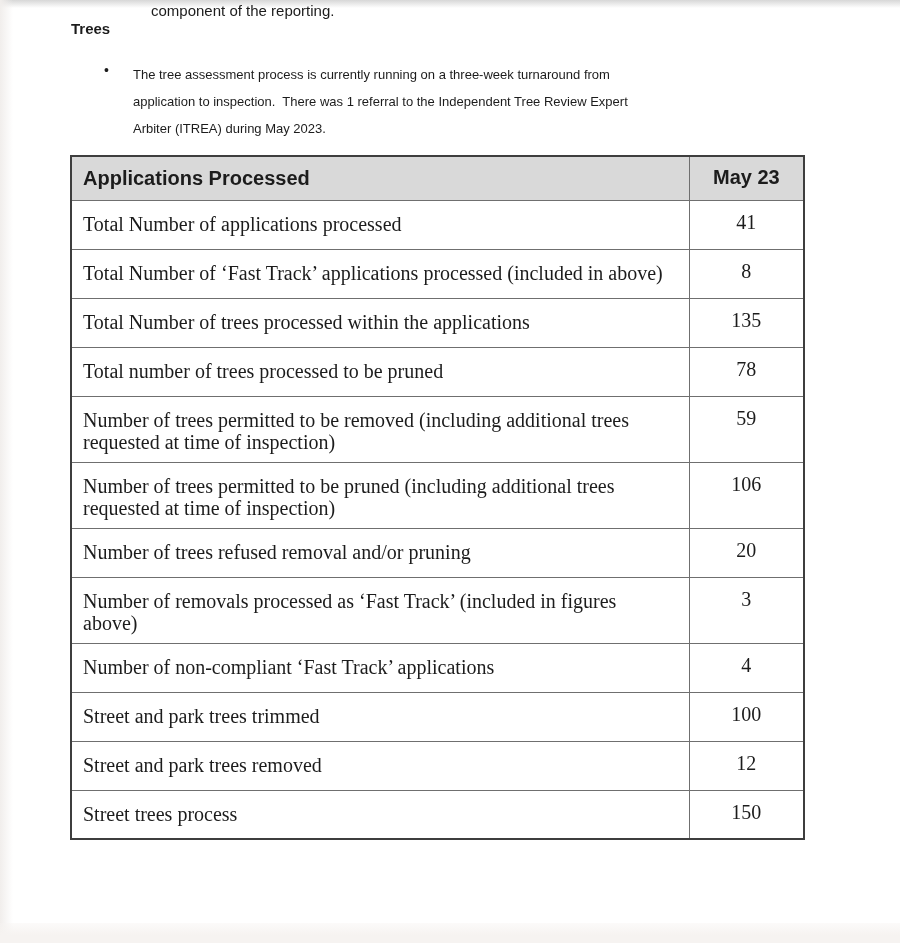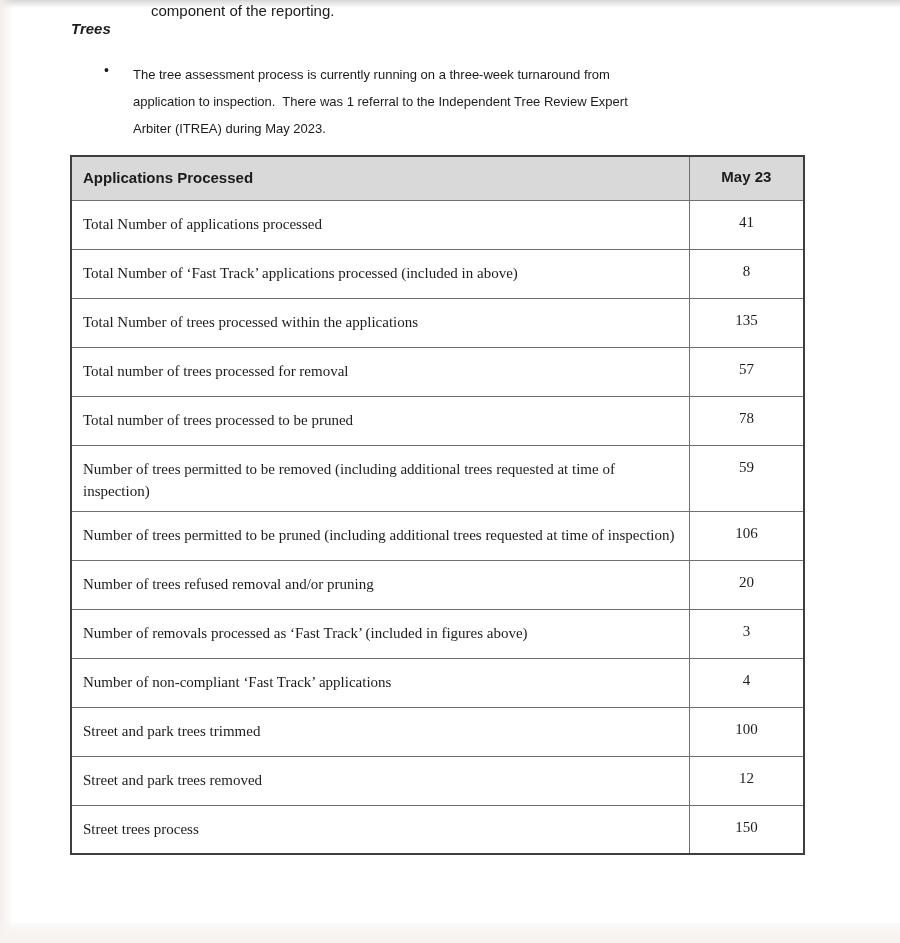--- a/index.html
+++ b/index.html
@@ -25,41 +25,41 @@
     position: absolute; left: 0; bottom: 0; width: 100%; height: 20px;
     background: linear-gradient(180deg, rgba(247,244,242,0.4) 0%, #f6f3f1 60%);
     pointer-events: none;
   }
   .intro-line {
     position: absolute; left: 120px; top: 1px;
     font-size: 15px; line-height: 19px; margin-left: 31px;
   }
   .section-heading {
     position: absolute; left: 71px; top: 19px;
-    font-size: 15px; font-weight: bold; line-height: 19px; font-style: italic;
+    font-size: 15px; font-weight: bold; line-height: 19px;
   }
   .bullet {
     position: absolute; left: 104px; top: 61px;
     display: flex;
   }
   .bullet-dot {
     width: 29px; font-size: 14px; line-height: 19.5px;
     flex: 0 0 29px;
   }
   .bullet-text {
     width: 705px;
     font-size: 13px; line-height: 27px;
     white-space: pre-wrap;
   }
   table.apps-table {
     position: absolute; left: 70px; top: 155px;
     width: 735px;
     border-collapse: collapse;
     border: 2px solid #3e3e3e;
-    font-size: 15px;
+    font-size: 20px;
   }
   .apps-table th, .apps-table td {
     border: 1px solid #6f6f6f;
     vertical-align: top;
   }
   .apps-table thead tr { height: 44px; }
   .apps-table tbody tr { height: 49px; font-family: Liberation Serif, serif; }
   .apps-table .label {
     width: 620px;
     text-align: left;
@@ -111,24 +111,20 @@
   <tr>
     <td class="label">Total Number of ‘Fast Track’ applications processed (included in above)</td>
     <td class="value">8</td>
   </tr>
 
   <tr>
     <td class="label">Total Number of trees processed within the applications</td>
     <td class="value">135</td>
   </tr>
 
-  <tr>
-    <td class="label">Total number of trees processed for removal</td>
-    <td class="value">57</td>
-  </tr>
 
   <tr>
     <td class="label">Total number of trees processed to be pruned</td>
     <td class="value">78</td>
   </tr>
 
   <tr>
     <td class="label">Number of trees permitted to be removed (including additional trees requested at time of inspection)</td>
     <td class="value">59</td>
   </tr>

